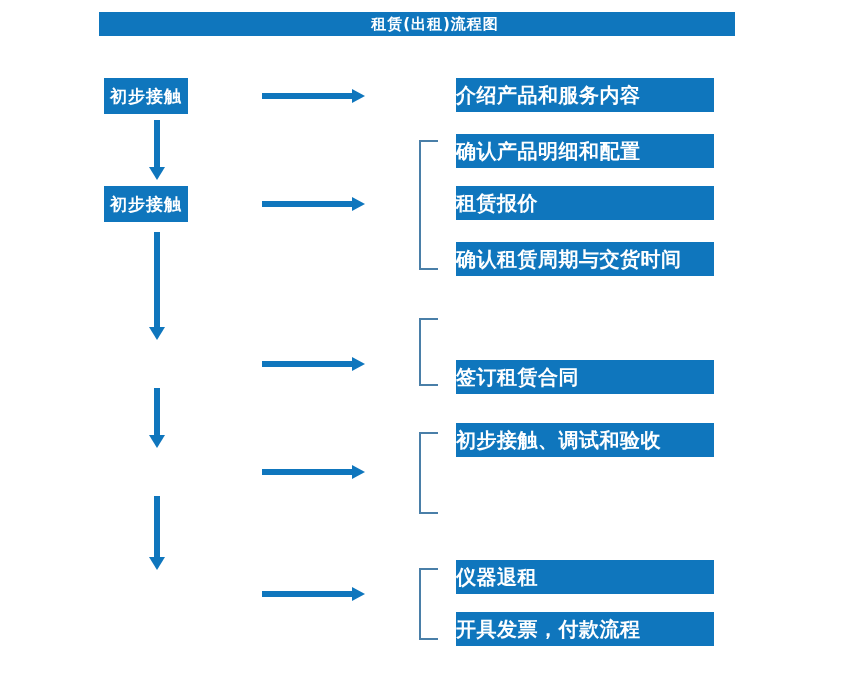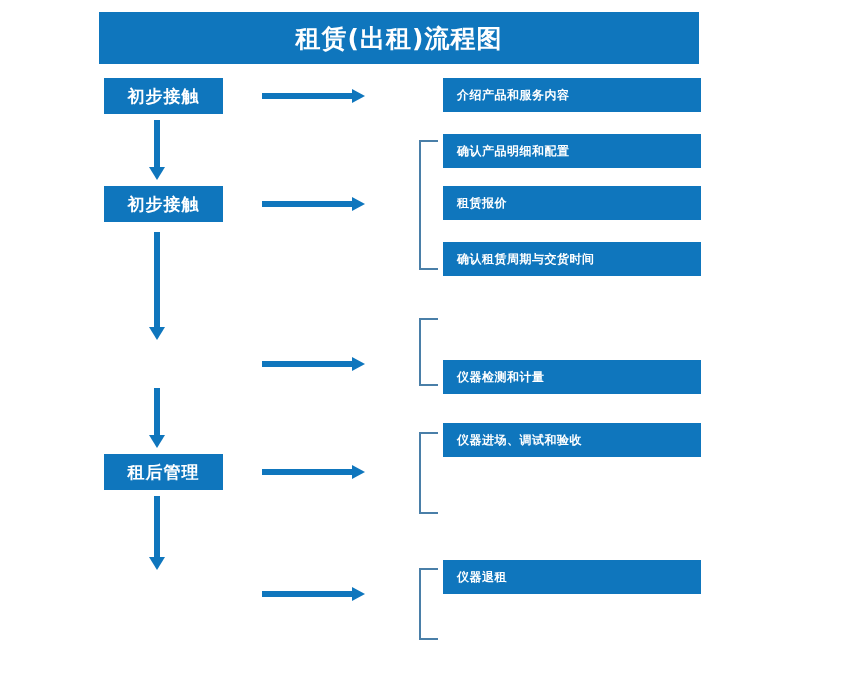--- a/index.html
+++ b/index.html
@@ -15,56 +15,56 @@
     width: 844px;
     height: 688px;
     background: #ffffff;
     overflow: hidden;
   }
   .title-bar {
     position: absolute;
     left: 99px;
     top: 12px;
     width: 600px;
-    height: 52px;
+    height: 24px;
     background: #0f76bd;
     color: #ffffff;
-    font-size: 25px;
+    font-size: 15px;
     font-weight: bold;
     display: flex;
     align-items: center;
     justify-content: center;
     letter-spacing: 1px;
+    padding-left: 36px;
   }
   .stage-box {
     position: absolute;
     left: 104px;
-    width: 119px;
+    width: 84px;
     height: 36px;
     background: #0f76bd;
     color: #ffffff;
     font-size: 17px;
     font-weight: bold;
     display: flex;
     align-items: center;
     justify-content: center;
     letter-spacing: 1px;
   }
   .detail-box {
     position: absolute;
-    left: 443px;
+    left: 456px;
     width: 258px;
     height: 34px;
     background: #0f76bd;
     color: #ffffff;
-    font-size: 12px;
+    font-size: 20px;
     font-weight: bold;
     display: flex;
     align-items: center;
-    padding-left: 14px;
     box-sizing: border-box;
     letter-spacing: 0.5px;
   }
   
   .h-arrow {
     position: absolute;
     height: 14px;
     width: 103px;
   }
   .h-arrow .shaft {
@@ -121,21 +121,20 @@
 </style>
 </head>
 <body>
 
 <div id="canvas">
 
   <div class="title-bar">租赁(出租)流程图</div>
 
   <div class="stage-box" style="top:78px">初步接触</div>
   <div class="stage-box" style="top:186px">初步接触</div>
-  <div class="stage-box" style="top:454px">租后管理</div>
 
   <div class="v-arrow" style="left:149px; top:120px; height:60px">
     <div class="shaft"></div>
       <div class="head"></div>
   </div>
   <div class="v-arrow" style="left:149px; top:232px; height:108px">
     <div class="shaft"></div>
       <div class="head"></div>
   </div>
   <div class="v-arrow" style="left:149px; top:388px; height:60px">
@@ -172,19 +171,20 @@
   <div class="bracket" style="top:318px; height:68px"></div>
   <div class="bracket" style="top:432px; height:82px"></div>
   <div class="bracket" style="top:568px; height:72px"></div>
 
   <div class="detail-box" style="top:78px">介绍产品和服务内容</div>
 
   <div class="detail-box" style="top:134px">确认产品明细和配置</div>
   <div class="detail-box" style="top:242px">确认租赁周期与交货时间</div>
   <div class="detail-box" style="top:186px">租赁报价</div>
 
-  <div class="detail-box" style="top:360px">仪器检测和计量</div>
+  <div class="detail-box" style="top:360px">签订租赁合同</div>
 
-  <div class="detail-box" style="top:423px">仪器进场、调试和验收</div>
+  <div class="detail-box" style="top:423px">初步接触、调试和验收</div>
 
   <div class="detail-box" style="top:560px">仪器退租</div>
+  <div class="detail-box" style="top:612px">开具发票，付款流程</div>
 
 </div>
 
 </body></html>

